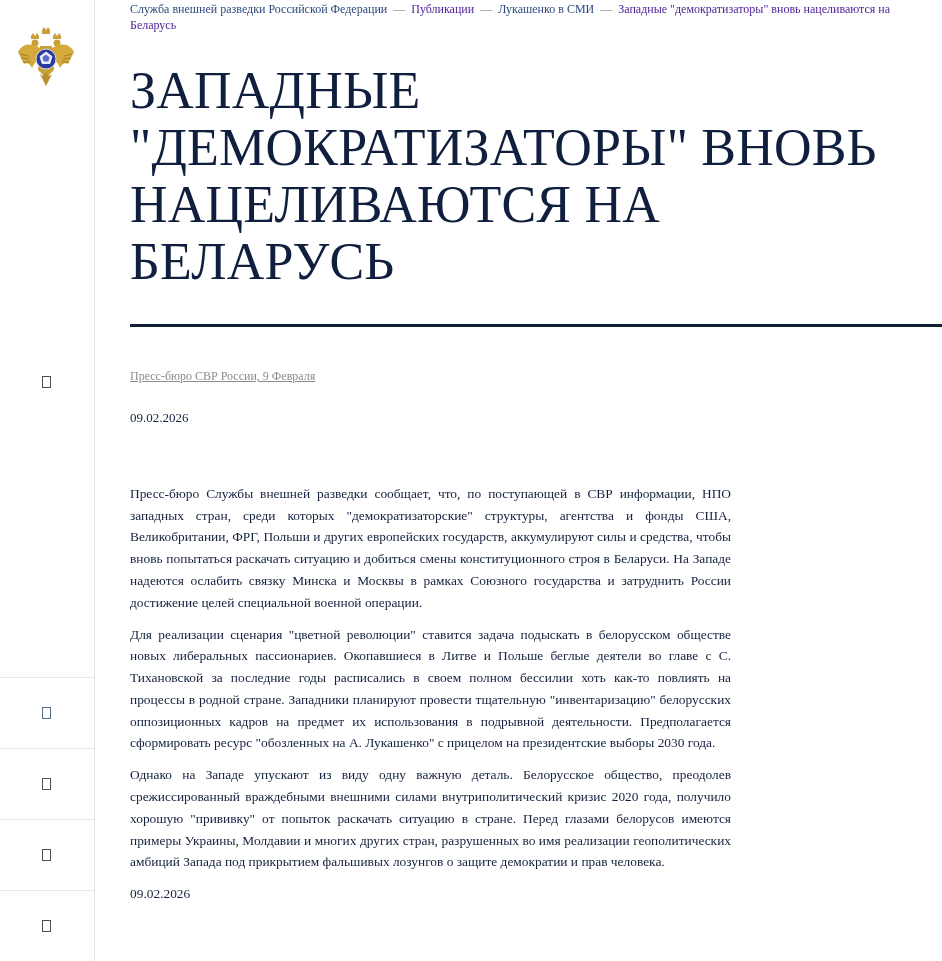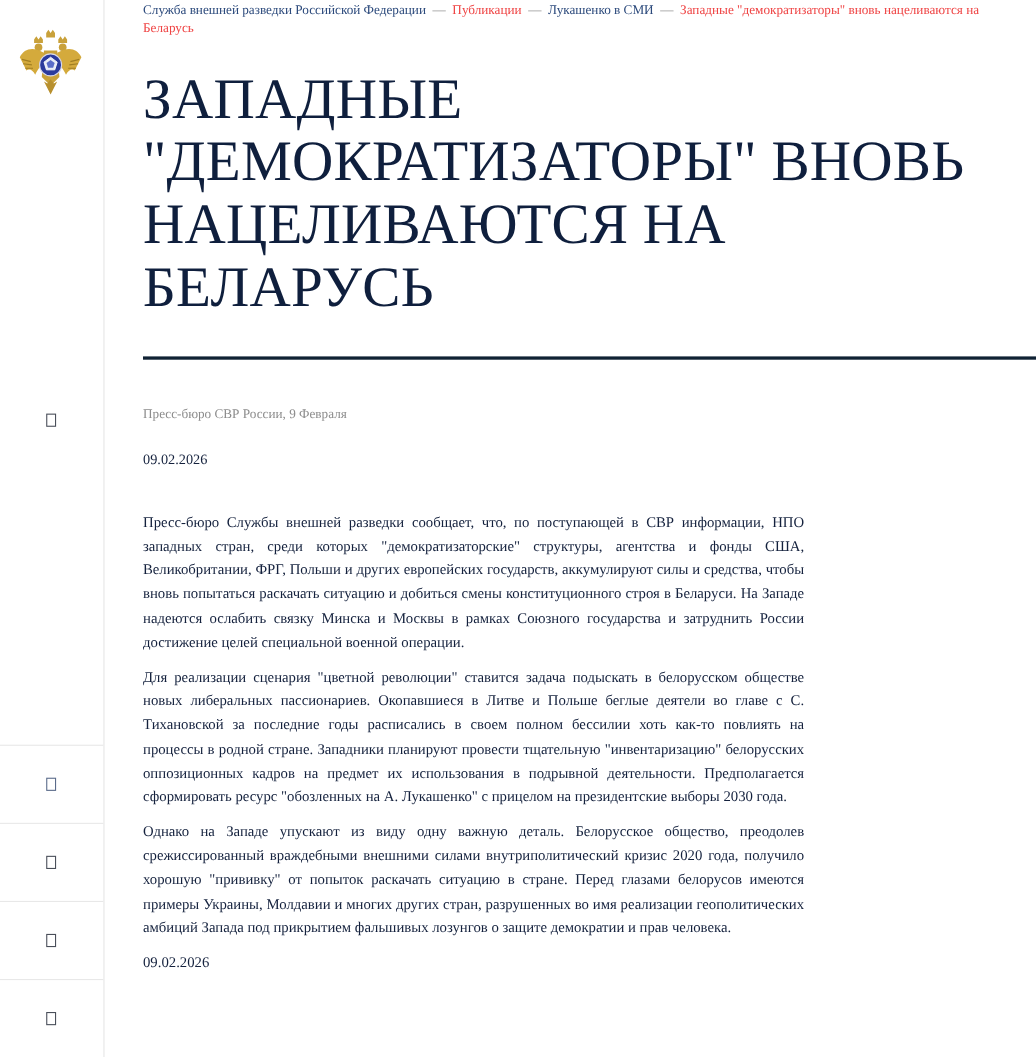--- a/index.html
+++ b/index.html
@@ -69,21 +69,21 @@
   }
   .breadcrumb a {
     color: #2c4a7c;
     text-decoration: none;
   }
   .breadcrumb .sep {
     color: #8a8a8a;
     margin: 0 6px;
   }
   .breadcrumb .current {
-    color: #ef4444;
+    color: #4c1d95;
   }
   .title {
     position: absolute;
     left: 0;
     top: 62px;
     width: 800px;
     margin: 0;
     font-family: "Liberation Serif", "DejaVu Serif", serif;
     font-weight: normal;
     font-size: 52px;
@@ -99,32 +99,33 @@
     width: 812px;
     height: 3px;
     background: #102234;
   }
   .source {
     position: absolute;
     left: 0;
     top: 369px;
     font-size: 12px;
     color: #8c8c8c;
+    text-decoration: underline;
   }
   .date-top {
     position: absolute;
     left: 0;
     top: 410px;
     font-size: 13px;
     color: #14213d;
   }
   .article {
     position: absolute;
     left: 0;
-    top: 464px;
+    top: 483px;
     width: 601px;
     font-size: 13.4px;
     line-height: 21.7px;
     color: #14213d;
     text-align: justify;
   }
   .article p {
     margin: 0 0 10px 0;
   }
   .article p.para { margin-bottom: 10.5px; }

